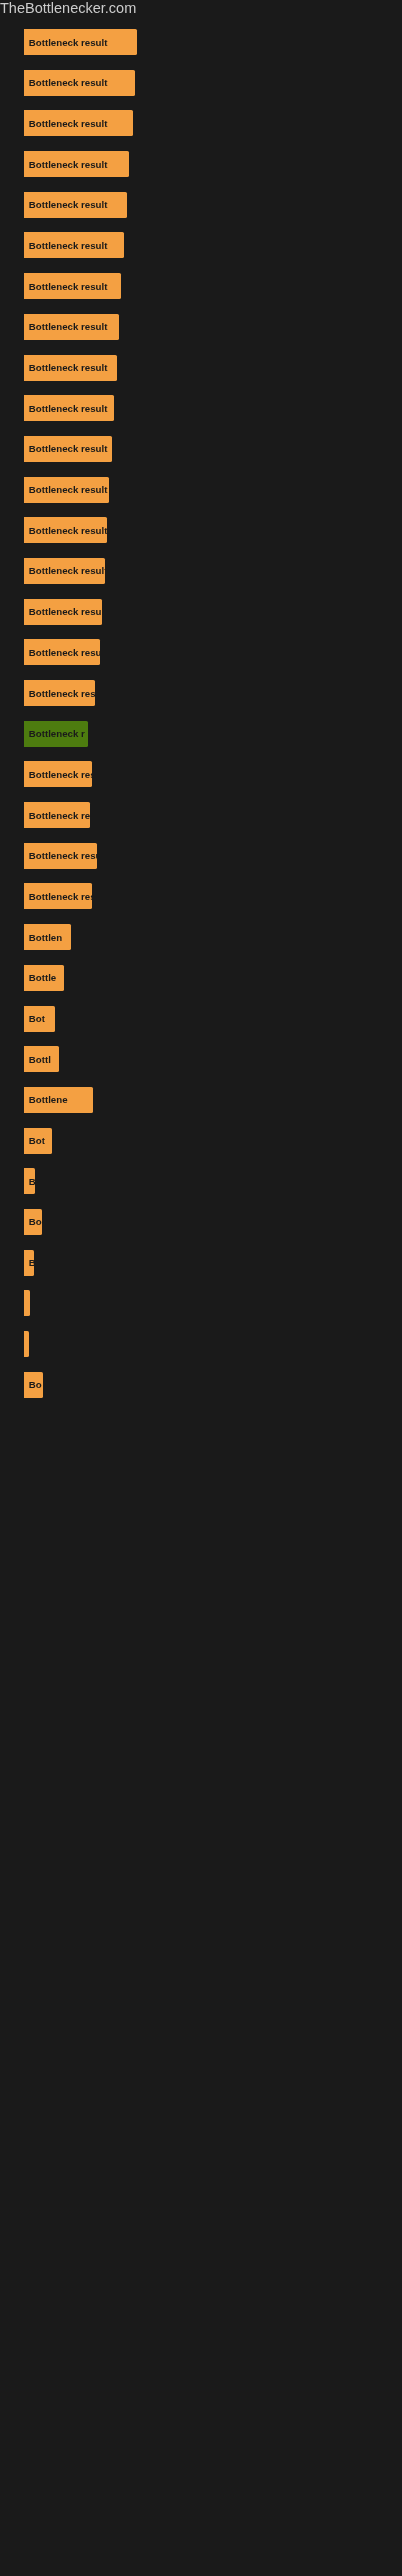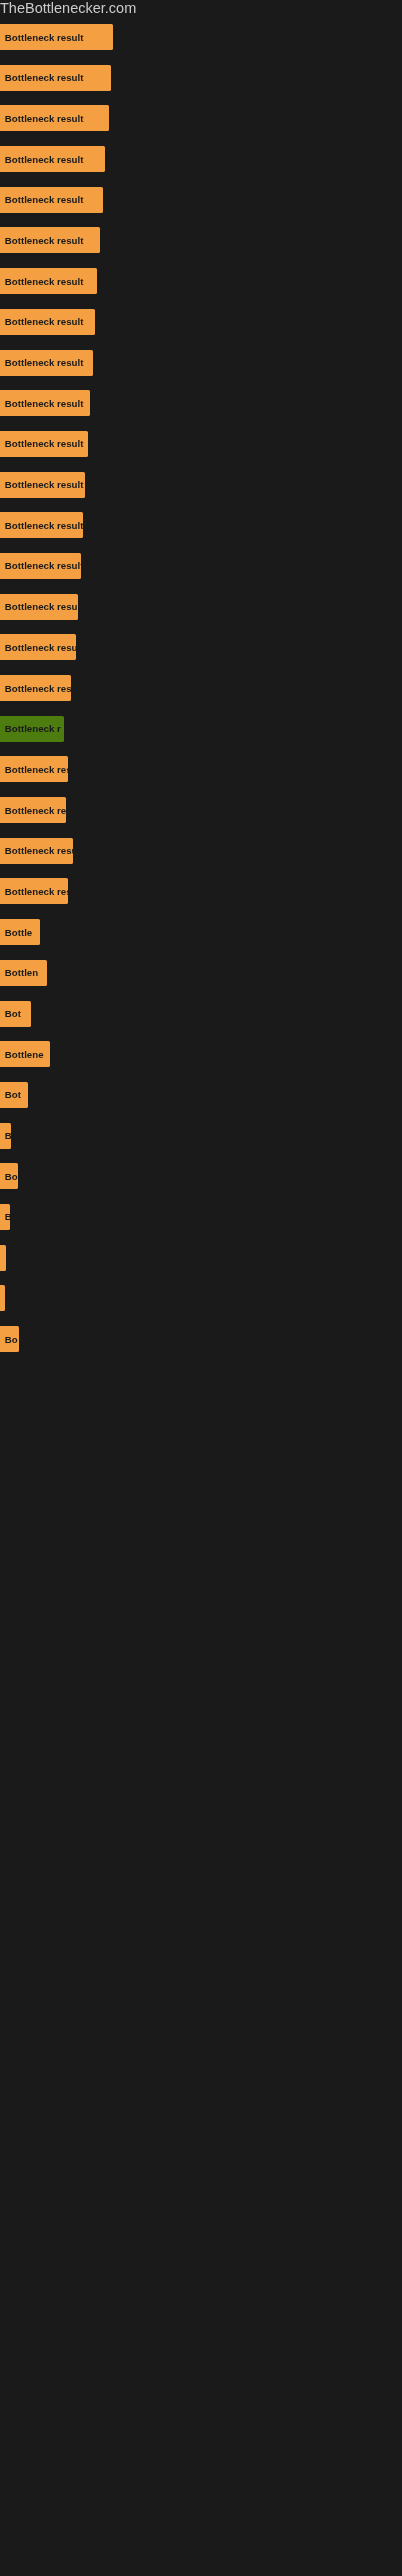--- a/index.html
+++ b/index.html
@@ -25,23 +25,24 @@
     }
 
     .bars-container {
       display: flex;
       flex-direction: column;
       padding: 8px 0;
     }
 
     .bar-row {
       display: flex;
-      align-items: flex-start;
+      align-items: flex-end;
       margin-bottom: 9.7px;
       height: 31px;
+      margin-left: 24px;
     }
 
     .bar {
       background-color: #f4a042;
       height: 26px;
       display: flex;
       align-items: center;
       padding-left: 4.8px;
       border-radius: 0 1.6px 1.6px 0;
       overflow: hidden;
@@ -166,36 +167,41 @@
       <div class="bar" style="width: 73px; background-color: rgb(244, 160, 66);">
         <span class="bar-label" style="color: rgb(26, 26, 26);">Bottleneck result</span>
       </div>
     </div>
     <div class="bar-row">
       <div class="bar" style="width: 68px; background-color: rgb(244, 160, 66);">
         <span class="bar-label" style="color: rgb(26, 26, 26);">Bottleneck resu</span>
       </div>
     </div>
     <div class="bar-row">
+      <div class="bar" style="width: 47px; background-color: rgb(244, 160, 66);">
+        <span class="bar-label" style="color: rgb(26, 26, 26);">Bottlen</span>
+      </div>
+    </div>
+    <div class="bar-row">
       <div class="bar" style="width: 40px; background-color: rgb(244, 160, 66);">
         <span class="bar-label" style="color: rgb(26, 26, 26);">Bottle</span>
       </div>
     </div>
     <div class="bar-row">
-      <div class="bar" style="width: 47px; background-color: rgb(244, 160, 66);">
-        <span class="bar-label" style="color: rgb(26, 26, 26);">Bottlen</span>
-      </div>
-    </div>
-    <div class="bar-row">
       <div class="bar" style="width: 31px; background-color: rgb(244, 160, 66);">
         <span class="bar-label" style="color: rgb(26, 26, 26);">Bot</span>
       </div>
     </div>
     <div class="bar-row">
-      <div class="bar" style="width: 50px; background-color: rgb(244, 160, 66);">
+      <div class="bar" style="width: 35px; background-color: rgb(244, 160, 66);">
+        <span class="bar-label" style="color: rgb(26, 26, 26);">Bottl</span>
+      </div>
+    </div>
+    <div class="bar-row">
+      <div class="bar" style="width: 69px; background-color: rgb(244, 160, 66);">
         <span class="bar-label" style="color: rgb(26, 26, 26);">Bottlene</span>
       </div>
     </div>
     <div class="bar-row">
       <div class="bar" style="width: 28px; background-color: rgb(244, 160, 66);">
         <span class="bar-label" style="color: rgb(26, 26, 26);">Bot</span>
       </div>
     </div>
     <div class="bar-row">
       <div class="bar" style="width: 11.3px; background-color: rgb(244, 160, 66);">

